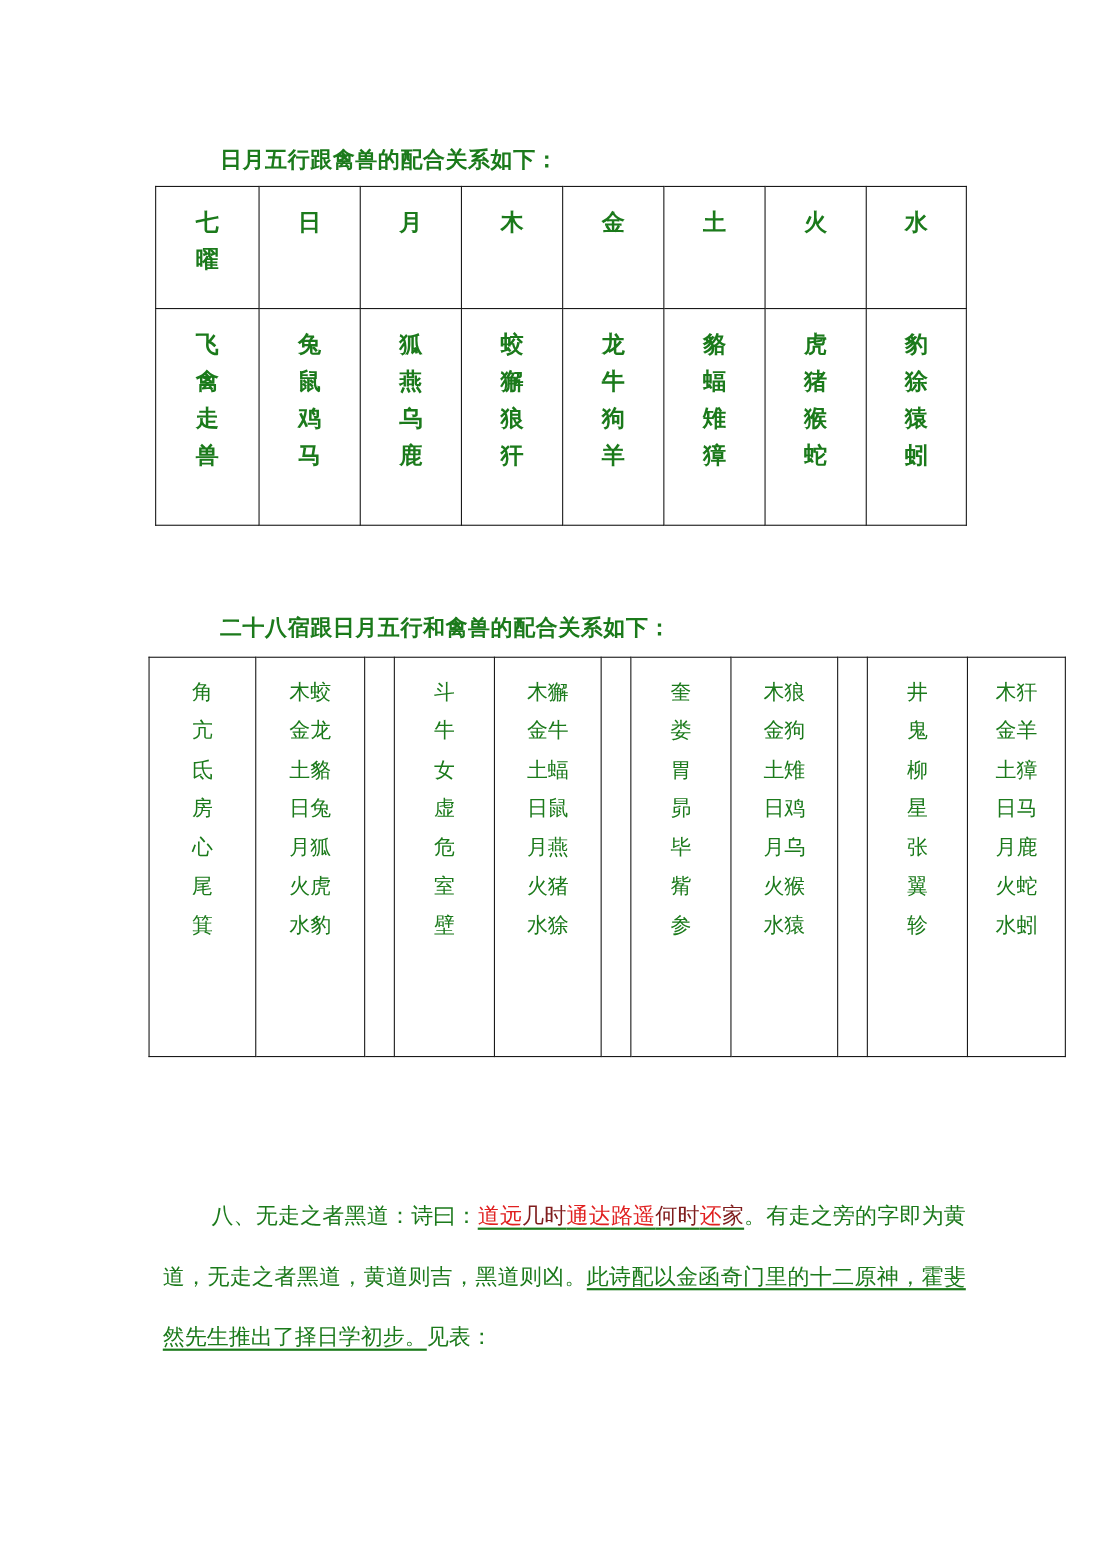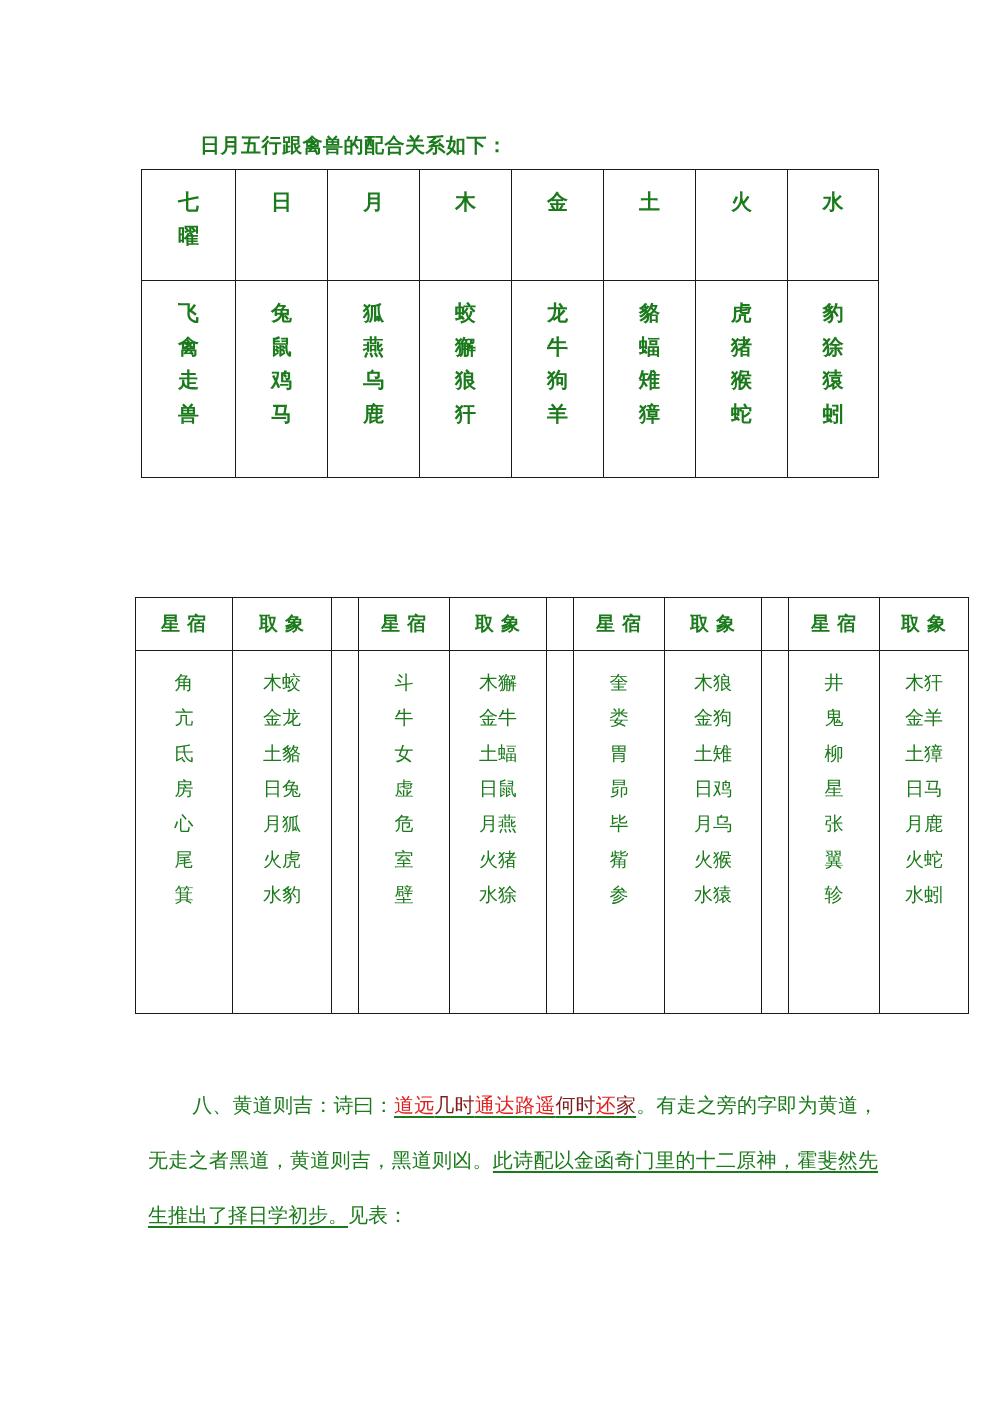--- a/index.html
+++ b/index.html
@@ -233,49 +233,37 @@
               <span>豹</span>
               <span>狳</span>
               <span>猿</span>
               <span>蚓</span>
             </span>
           </td>
       </tr>
     </tbody>
   </table>
 
+  <div class="heading" id="heading2">二十八宿跟日月五行和禽兽的配合关系如下：</div>
 
   <table class="doc-table" id="table2">
     <colgroup>
       <col style="width:97px">
         <col style="width:99px">
         <col style="width:27px">
       <col style="width:91px">
         <col style="width:97px">
         <col style="width:27px">
       <col style="width:91px">
         <col style="width:97px">
         <col style="width:27px">
       <col style="width:91px">
         <col style="width:89px">
     </colgroup>
     <tbody>
-      <tr class="hdr">
-        <td><span class="hdrtxt">星宿</span></td>
-        <td><span class="hdrtxt">取象</span></td>
-        <td class="spacer"></td>
-        <td><span class="hdrtxt">星宿</span></td>
-        <td><span class="hdrtxt">取象</span></td>
-        <td class="spacer"></td>
-        <td><span class="hdrtxt">星宿</span></td>
-        <td><span class="hdrtxt">取象</span></td>
-        <td class="spacer"></td>
-        <td><span class="hdrtxt">星宿</span></td>
-        <td><span class="hdrtxt">取象</span></td>
-      </tr>
       <tr class="body">
         <td>
             <span class="colstack mansion">
               <span>角</span>
               <span>亢</span>
               <span>氐</span>
               <span>房</span>
               <span>心</span>
               <span>尾</span>
               <span>箕</span>
@@ -359,16 +347,16 @@
               <span>月鹿</span>
               <span>火蛇</span>
               <span>水蚓</span>
             </span>
           </td>
       </tr>
     </tbody>
   </table>
 
   <div id="paragraph">
-    <span class="indent"></span><span>八、黄道则吉：诗曰：</span><span class="ul"><span class="red">道远</span><span class="green">几时</span><span class="red">通达</span><span class="red">路遥</span><span class="green">何时</span><span class="red">还</span><span class="green">家</span></span><span>。有走之旁的字即为黄道，无走之者黑道，黄道则吉，黑道则凶。</span><span class="ul">此诗配以金函奇门里的十二原神，霍斐然先生推出了择日学初步。</span><span>见表：</span>
+    <span class="indent"></span><span>八、无走之者黑道：诗曰：</span><span class="ul"><span class="red">道远</span><span class="green">几时</span><span class="red">通达</span><span class="red">路遥</span><span class="green">何时</span><span class="red">还</span><span class="green">家</span></span><span>。有走之旁的字即为黄道，无走之者黑道，黄道则吉，黑道则凶。</span><span class="ul">此诗配以金函奇门里的十二原神，霍斐然先生推出了择日学初步。</span><span>见表：</span>
   </div>
 
 </div>
 
 </body></html>

